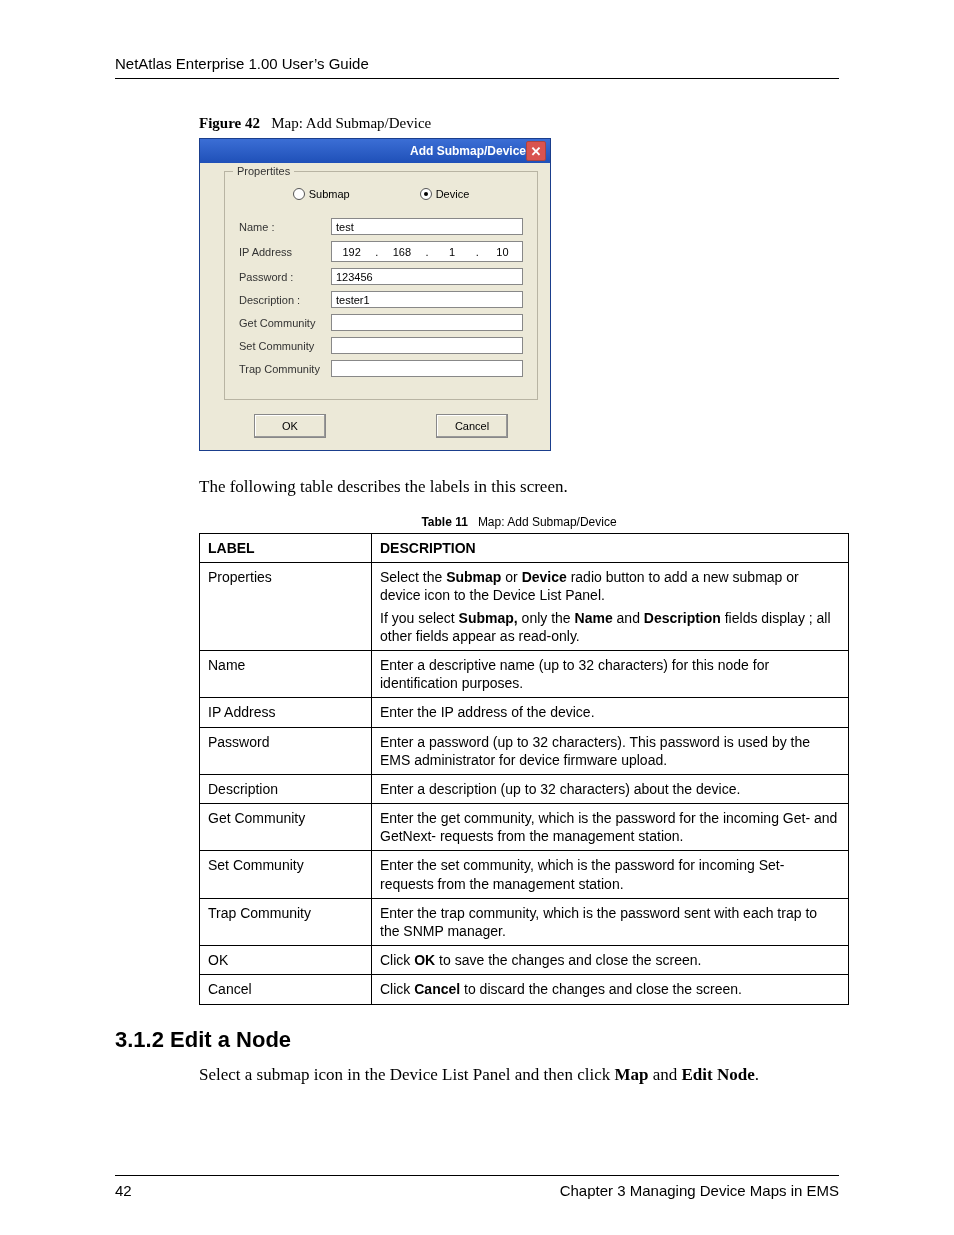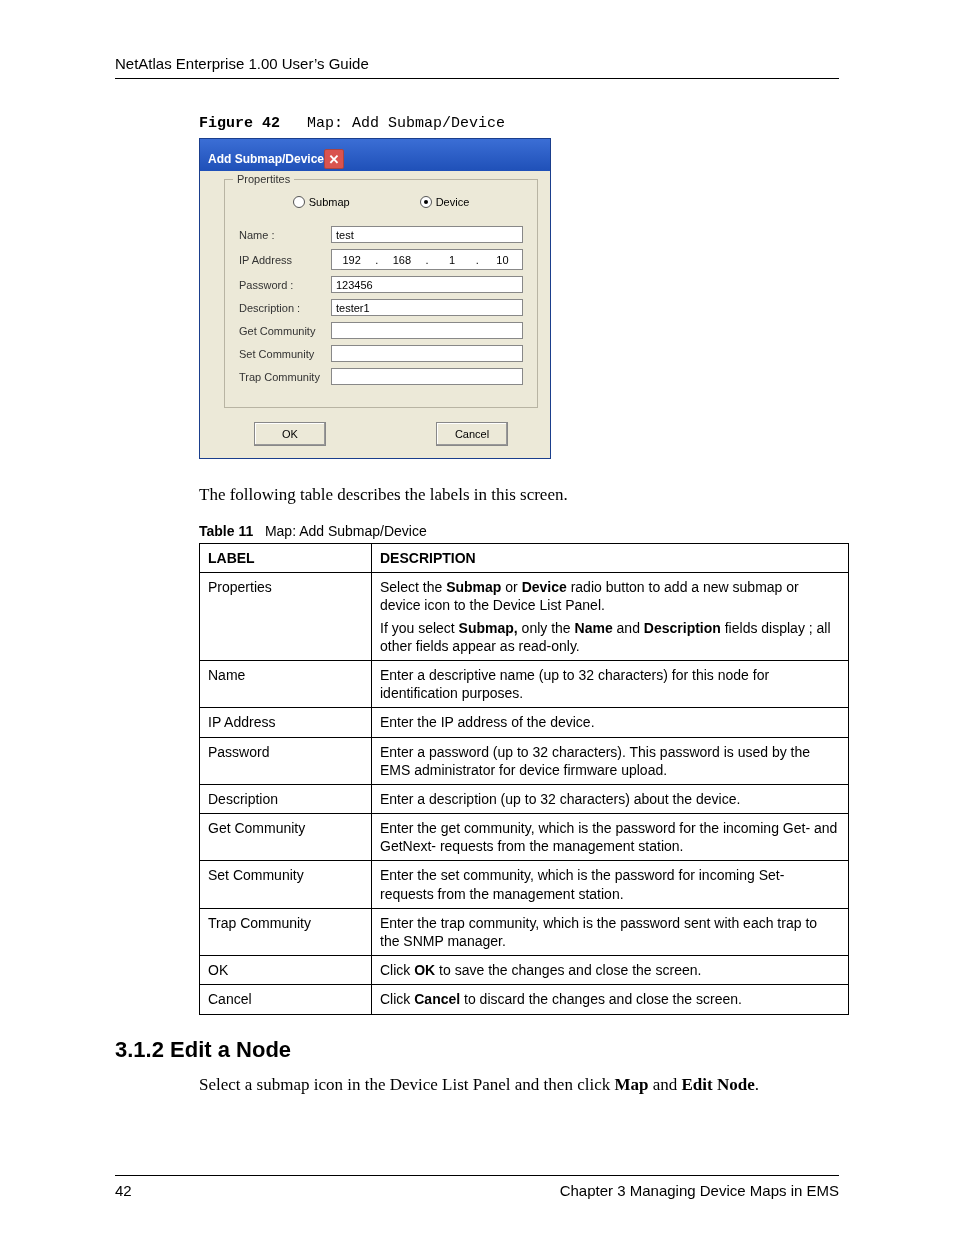--- a/index.html
+++ b/index.html
@@ -12,40 +12,40 @@
     box-sizing:border-box;
     padding:55px 115px 55px 115px;
   }
   .hdr{
     font-family:Arial,Helvetica,sans-serif;
     font-size:15px;
     padding-bottom:6px;
     border-bottom:1.5px solid #000;
   }
   .fig-cap{
-    font-family:Liberation Mono, monospace;
+    font-family:Liberation Serif, serif;
     font-size:15px;
     margin:36px 0 6px 84px;
   }
   .bold{font-weight:bold;}
 
   
   .dlg-wrap{margin-left:84px;}
   .dlg{
     width:350px;
     border:1px solid #1a3e8c;
     font-family:Tahoma,Arial,sans-serif;
     font-size:11px;
     color:#000;
     background:#ece9d8;
   }
   .dlg-titlebar{
-    display:flex;align-items:center;justify-content:flex-start;
+    display:flex;align-items:center;justify-content:flex-end;
     background:linear-gradient(#3b6ed5,#1f50b8);
-    color:#fff;padding:11px 4px 3px 8px;height:18px;
+    color:#fff;padding:3px 4px 3px 8px;height:18px;
     font-family:Tahoma,Arial,sans-serif;font-size:12px;font-weight:bold;
   }
   .dlg-close{
     width:18px;height:18px;background:#d9534f;border:1px solid #a94442;
     color:#fff;display:flex;align-items:center;justify-content:center;
     font-weight:bold;font-size:13px;line-height:1;border-radius:2px;
   }
   .dlg-body{padding:8px 12px 12px 24px;background:#ece9d8;}
   .fieldset{
     border:1px solid #b8b4a3;padding:10px 14px 16px 14px;position:relative;
@@ -71,21 +71,21 @@
   .ip .dot{flex:0 0 auto;padding:0 4px;}
   .btn-row{display:flex;justify-content:space-between;margin-top:14px;padding:0 30px;}
   .dlg-btn{
     width:70px;height:22px;border:1px solid #888;background:#ece9d8;
     font-size:11px;display:flex;align-items:center;justify-content:center;
     box-shadow:inset -1px -1px 0 #999,inset 1px 1px 0 #fff;
   }
 
   .body-p{margin:26px 0 18px 84px;font-size:17px;}
 
-  .tbl-cap{font-family:Arial,Helvetica,sans-serif;font-size:14px;margin:0 0 4px 84px;}
+  .tbl-cap{font-family:Arial,Helvetica,sans-serif;font-size:12px;margin:0 0 4px 84px;text-align:center;}
   table.desc{
     border-collapse:collapse;margin-left:84px;width:650px;
     font-family:Arial,Helvetica,sans-serif;font-size:14px;
   }
   table.desc th,table.desc td{
     border:1px solid #000;padding:5px 8px;text-align:left;vertical-align:top;
     line-height:1.3;
   }
   table.desc th{font-weight:bold;}
 

